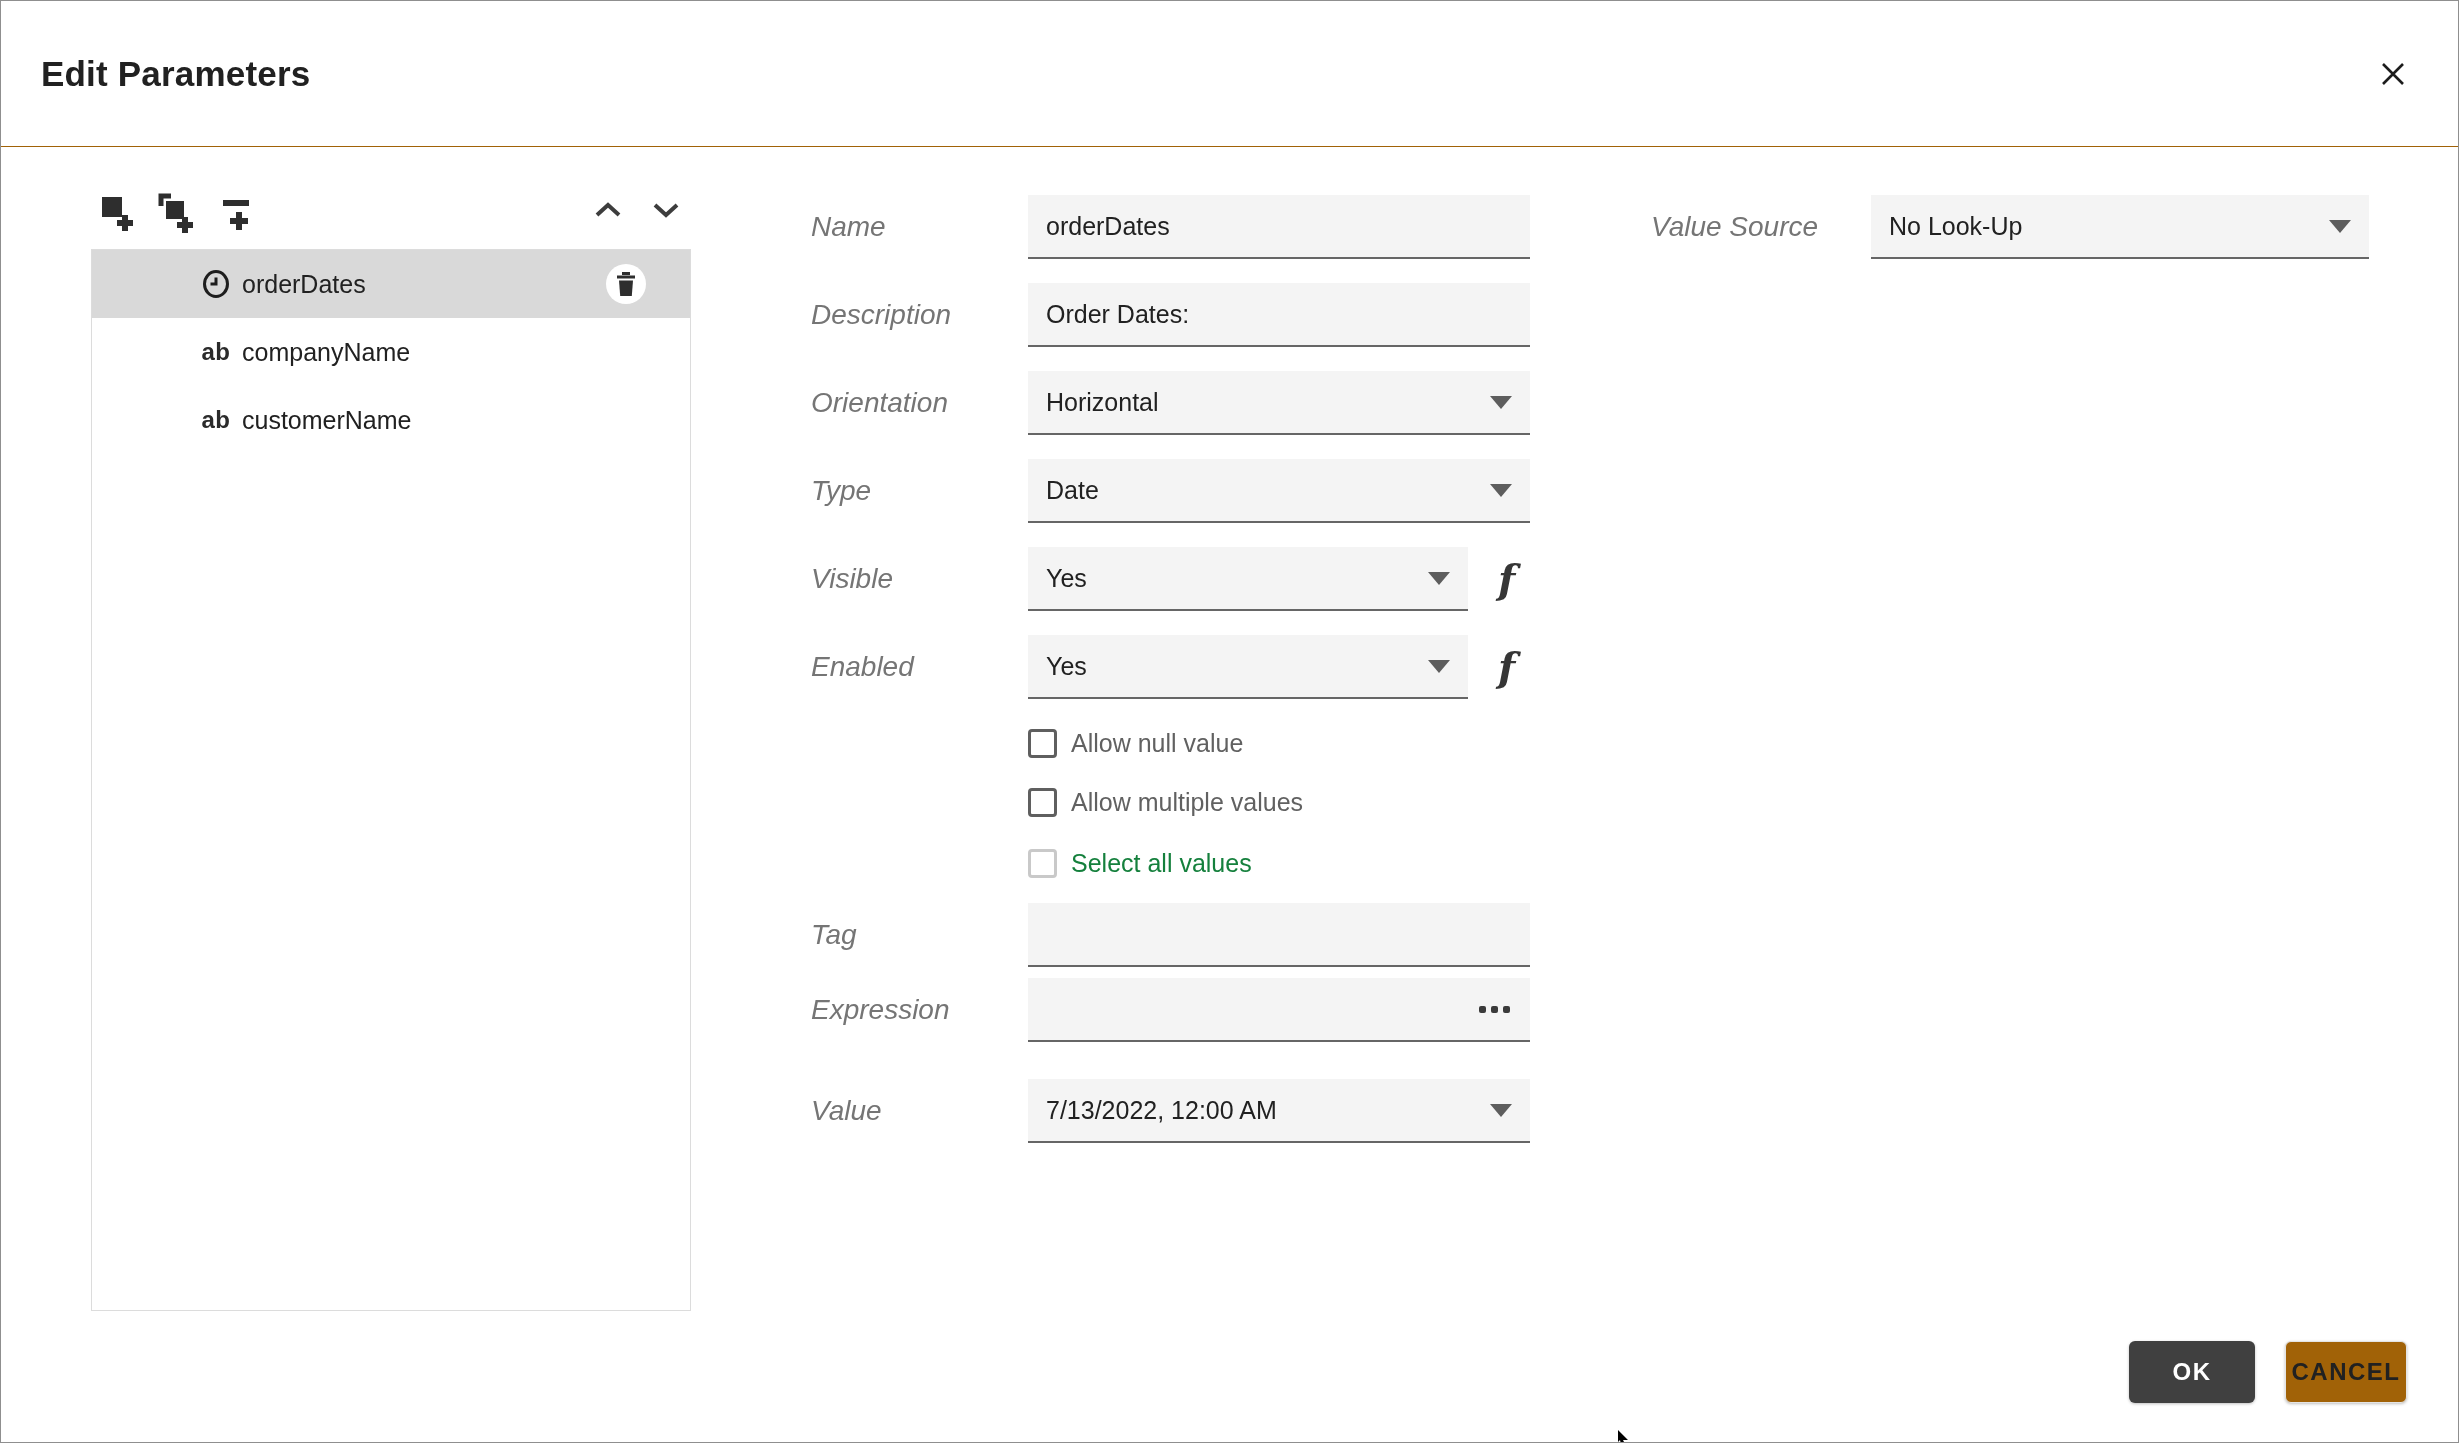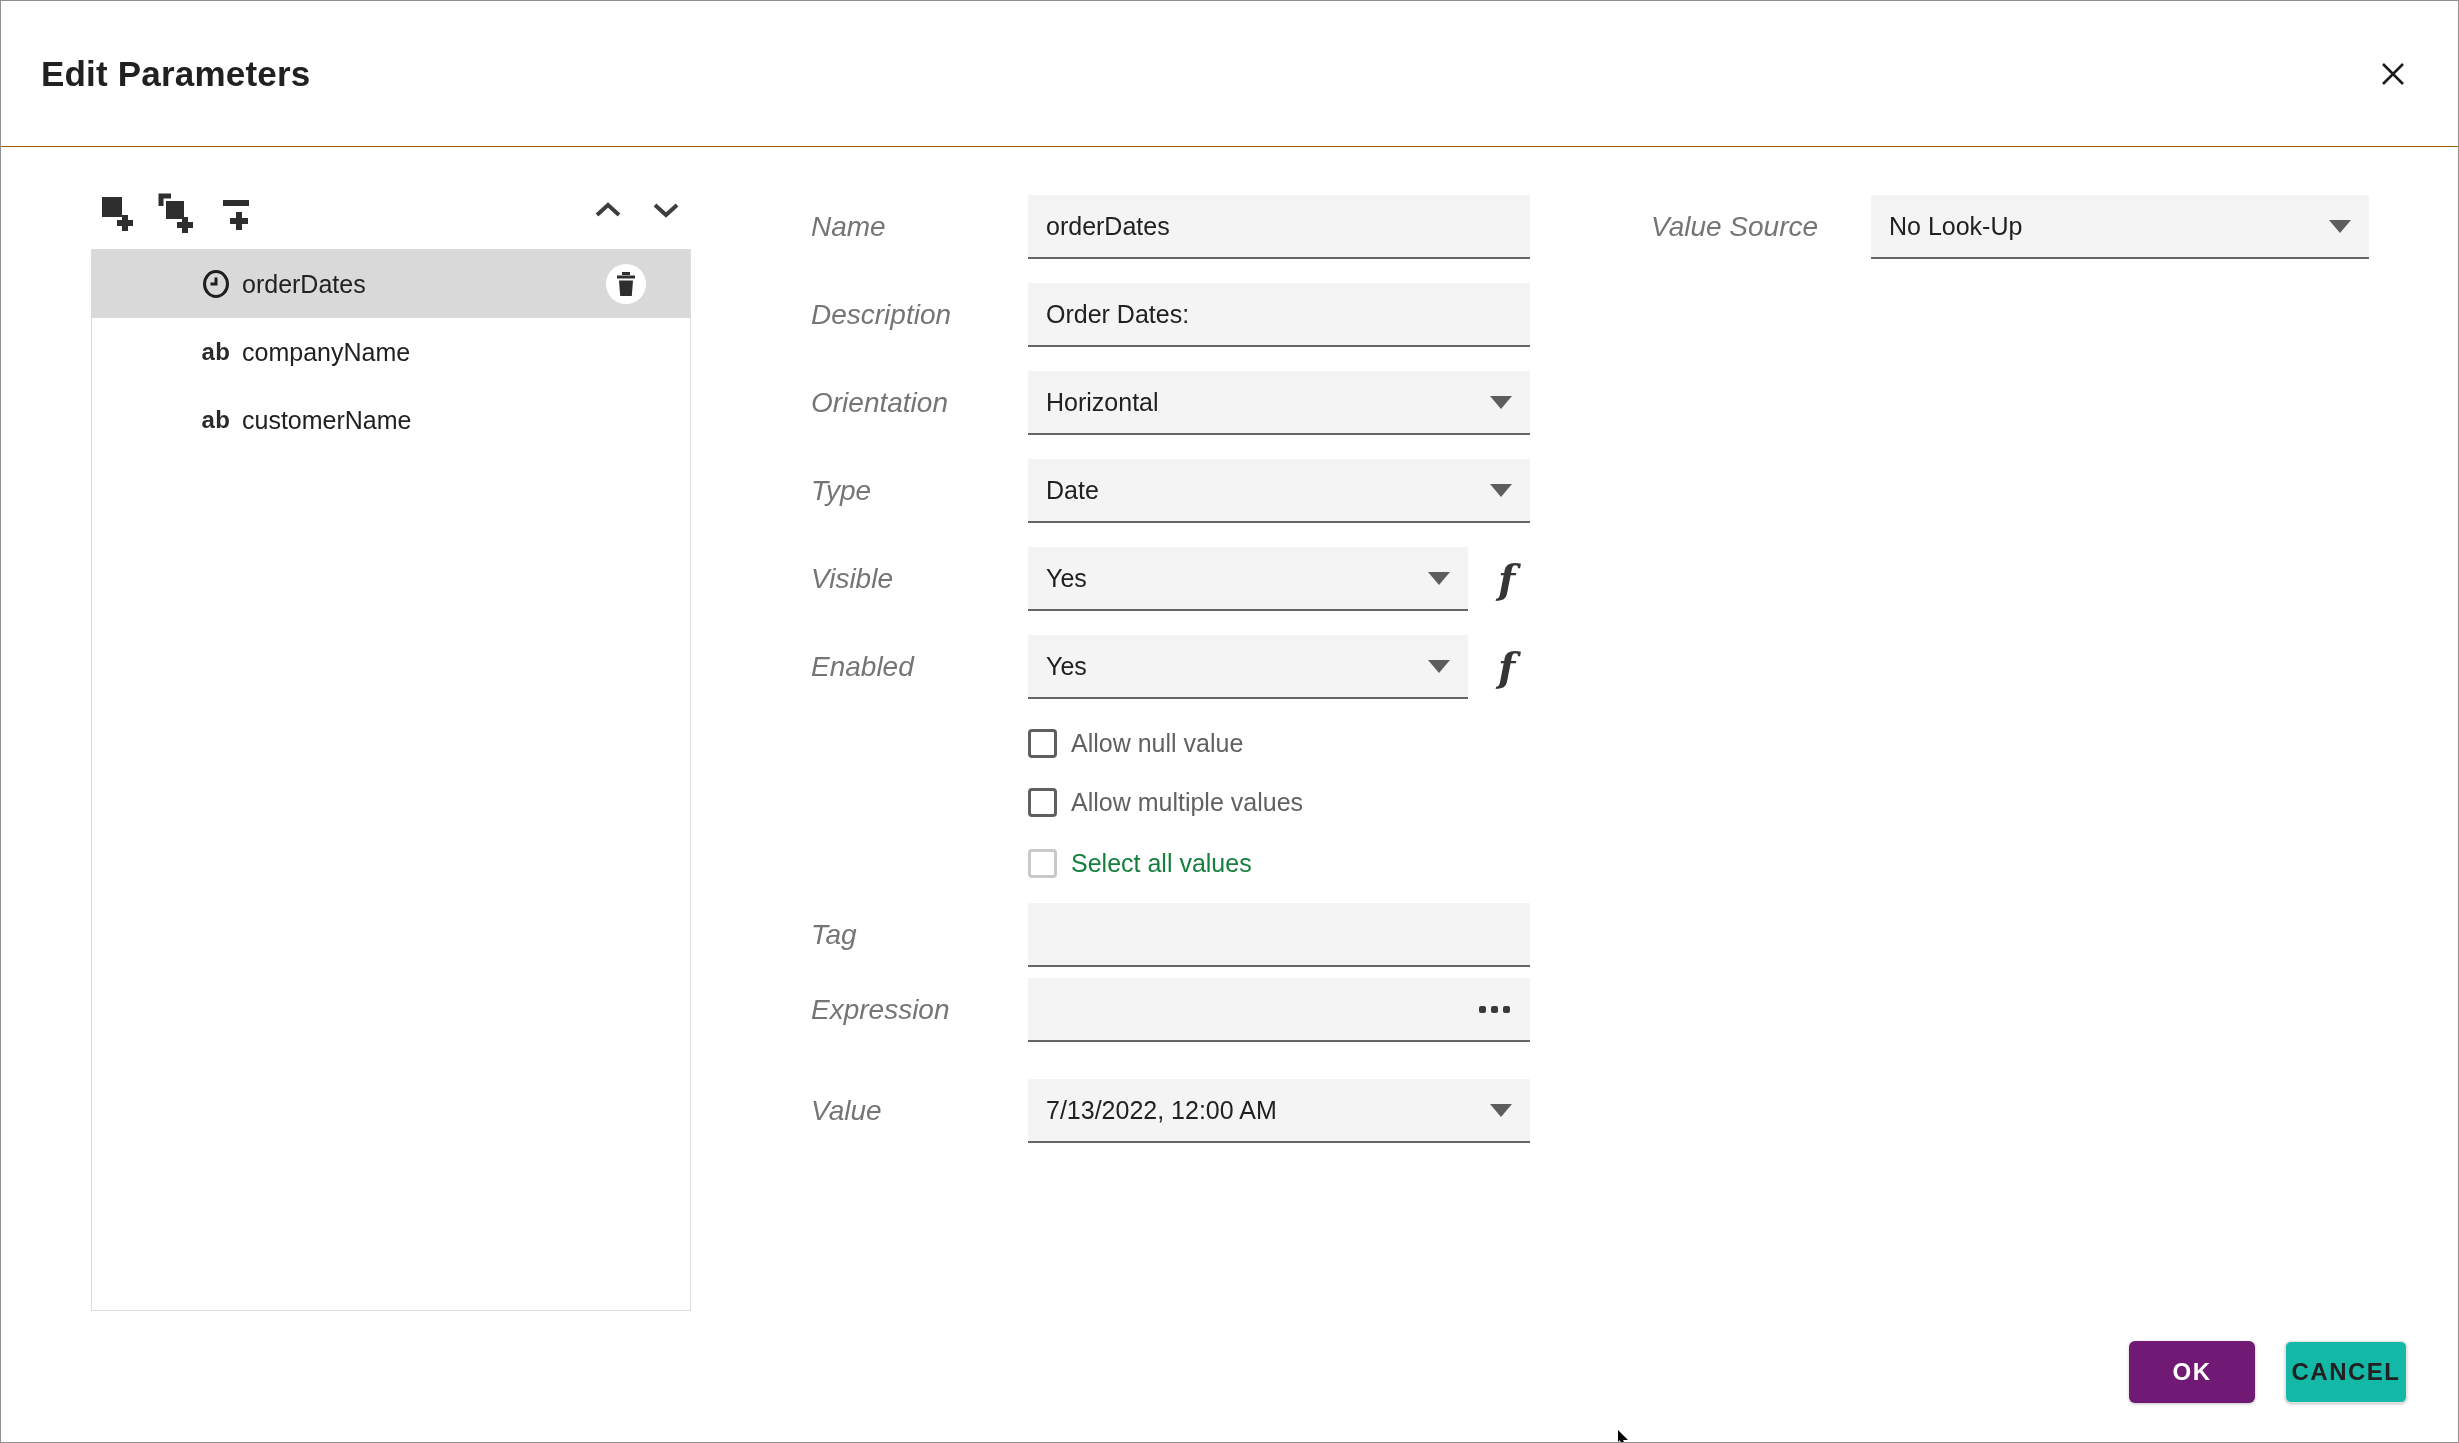--- a/index.html
+++ b/index.html
@@ -44,22 +44,22 @@
   
   .cbrow { position:absolute; left:1027px; display:flex; align-items:center; height:34px; cursor:pointer; }
   .cbox { width:29px; height:29px; border:3px solid #5f5f5f; border-radius:4px; background:#fff; flex:0 0 29px; }
   .cblabel { margin-left:14px; font-size:25px; color:#616161; }
   .cbrow.disabled .cbox { border-color:#c9c9c9; cursor:default; }
   .cbrow.disabled .cblabel { color:#15803d; }
   
   .btn { position:absolute; top:1340px; height:62px; border-radius:6px; display:flex; align-items:center;
          justify-content:center; font-size:24px; font-weight:bold; letter-spacing:1.5px; cursor:pointer;
          box-shadow:0 1px 3px rgba(0,0,0,0.25); }
-  .btn-ok { left:2128px; width:126px; background:#701a75; color:#ffffff; }
-  .btn-cancel { left:2284px; width:122px; background:#14b8a6; color:#212121; border:1px solid #e4e4e4; }
+  .btn-ok { left:2128px; width:126px; background:#404040; color:#ffffff; }
+  .btn-cancel { left:2284px; width:122px; background:#a16207; color:#212121; border:1px solid #e4e4e4; }
   .cursor-artifact { position:absolute; left:1615px; top:1429px; width:14px; height:14px; }
 </style>
 </head>
 <body>
 
 <div class="dialog">
 
   <div class="header">
     <div class="title">Edit Parameters</div>
     <div class="close-btn">

